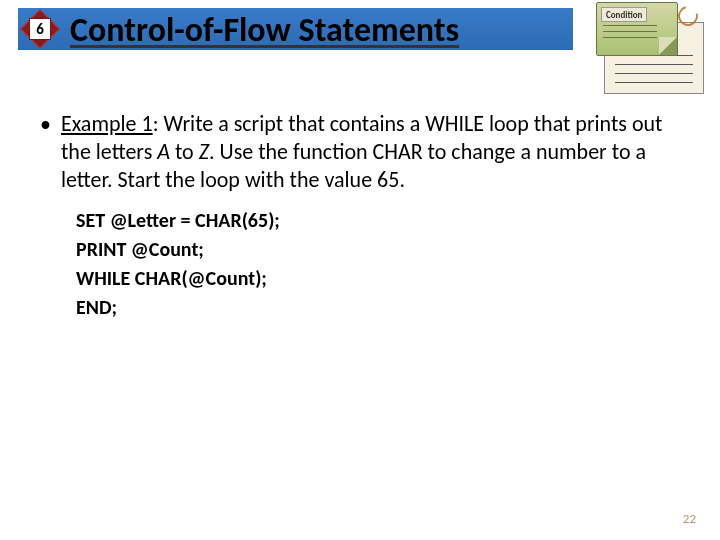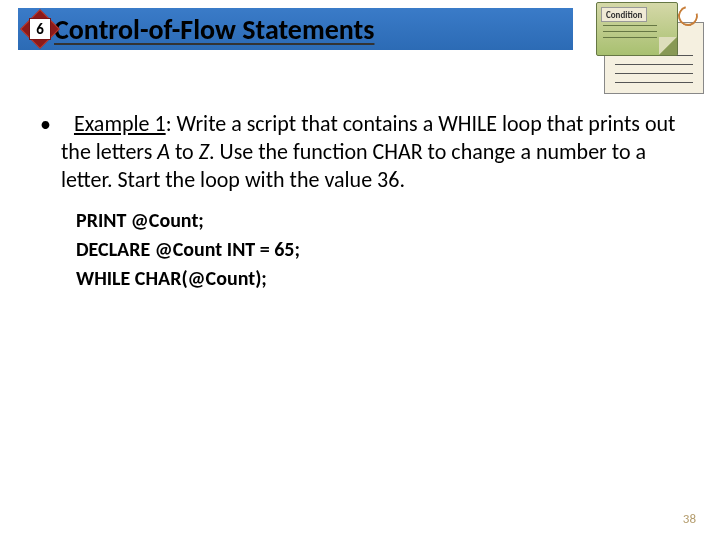--- a/index.html
+++ b/index.html
@@ -41,22 +41,23 @@
     display: flex;
     align-items: center;
     justify-content: center;
     font-weight: bold;
     font-size: 15px;
     color: #000;
     border: 1px solid #7a1414;
   }
   .header-title {
     color: #000;
-    font-size: 28px;
-    font-weight: bold;
+    font-size: 34px;
+    font-weight: bold;
+    margin-left: 16px;
     text-decoration: underline;
     text-decoration-color: #333;
     text-underline-offset: 4px;
   }
   .decoration {
     position: absolute;
     top: 2px;
     right: 12px;
     width: 112px;
     height: 76px;
@@ -160,21 +161,20 @@
     line-height: 30px;
     color: #000;
   }
   .example-text {
     font-size: 22px;
     line-height: 28px;
     color: #000;
   }
   .example-text .label {
     text-decoration: underline;
-    margin-left: 13px;
   }
   .example-text .italic {
     font-style: italic;
   }
   .code-block {
     margin-left: 36px;
     margin-top: 10px;
   }
   .code-line {
     font-size: 20px;
@@ -220,23 +220,24 @@
     <div class="fold2"></div>
     <div class="fold"></div>
   </div>
   <div class="spiral"></div>
 </div>
 
 <div class="content">
   <div class="bullet-item">
     <div class="bullet">•</div>
     <div class="example-text">
-      <span class="label">Example 1</span><span>: Write a script that contains a WHILE loop that prints out the letters </span><span class="italic">A</span><span> to </span><span class="italic">Z</span><span>. Use the function CHAR to change a number to a letter. Start the loop with the value 36.</span>
+      <span class="label">Example 1</span><span>: Write a script that contains a WHILE loop that prints out the letters </span><span class="italic">A</span><span> to </span><span class="italic">Z</span><span>. Use the function CHAR to change a number to a letter. Start the loop with the value 65.</span>
     </div>
   </div>
   <div class="code-block">
+    <div class="code-line">SET @Letter = CHAR(65);</div>
     <div class="code-line">PRINT @Count;</div>
-    <div class="code-line">DECLARE @Count INT = 65;</div>
     <div class="code-line">WHILE CHAR(@Count);</div>
+    <div class="code-line">END;</div>
   </div>
 </div>
 
-<div class="page-num">38</div>
+<div class="page-num">22</div>
 
 </body></html>

